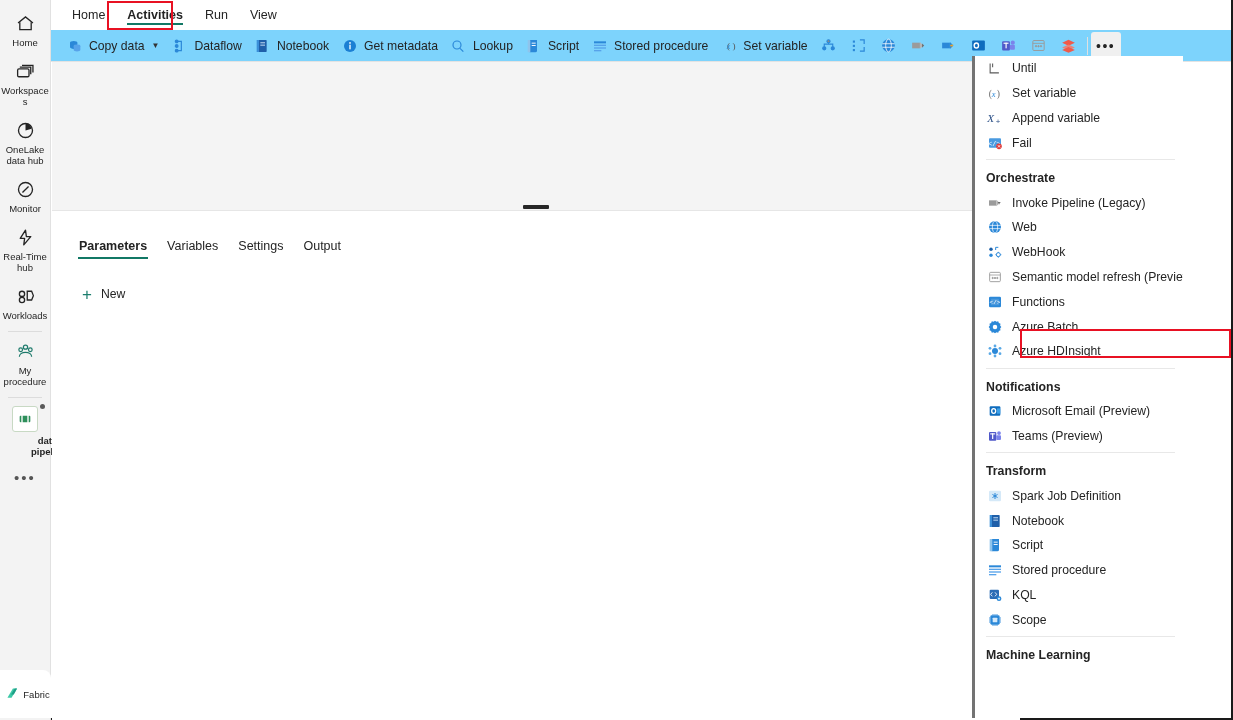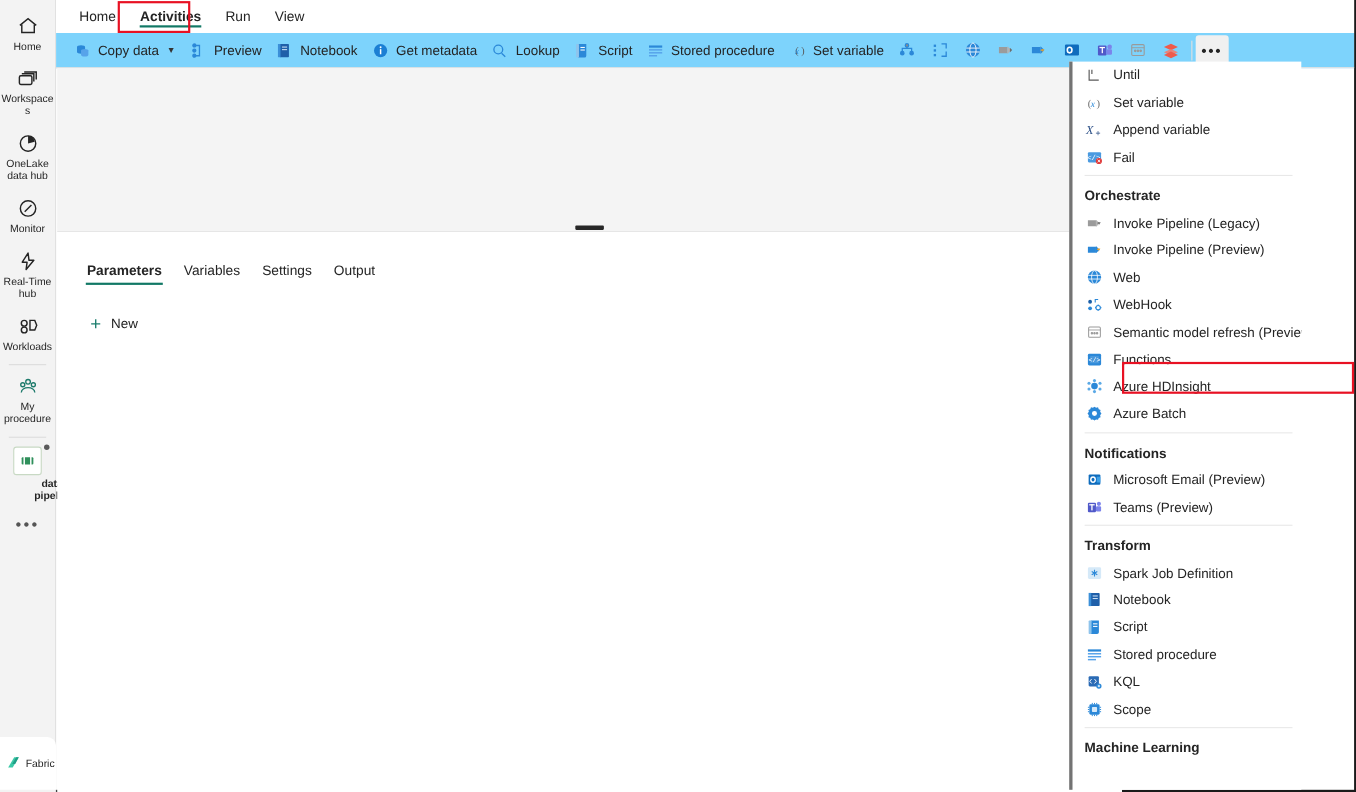--- a/index.html
+++ b/index.html
@@ -328,21 +328,21 @@
 
     <div class="tb-item">
       <span class="fl-ico">
         <svg width="16" height="16" viewBox="0 0 24 24" fill="none" stroke="#2b88d8" stroke-width="1.8">
           <circle cx="7" cy="5" r="2" fill="#2b88d8"></circle>
             <circle cx="7" cy="12" r="2" fill="#2b88d8"></circle>
           <circle cx="7" cy="19" r="2" fill="#2b88d8"></circle>
             <path d="M9 5h5v14H9" stroke="#2b88d8"></path>
         </svg>
       </span>
-      <span class="tb-label">Preview</span>
+      <span class="tb-label">Dataflow</span>
     </div>
 
     <div class="tb-item">
       <span class="fl-ico">
         <svg width="16" height="16" viewBox="0 0 24 24">
           <rect x="6" y="3" width="13" height="18" rx="1" fill="#1f5fa9"></rect>
           <rect x="4" y="3" width="3.5" height="18" fill="#3b8fd8"></rect>
           <rect x="9.5" y="6.5" width="7" height="1.4" fill="#cfe4f7"></rect>
           <rect x="9.5" y="10" width="7" height="1.4" fill="#cfe4f7"></rect>
         </svg>
@@ -591,30 +591,20 @@
       <span class="fl-ico">
         <svg width="16" height="16" viewBox="0 0 24 24">
           <path d="M3 8h11v8H3z" fill="#9b9b9b"></path>
             <path d="M14 7l5 5-5 5z" fill="#b5b5b5"></path>
           <path d="M16.5 10.5h4l-3 5 1-3h-2.5z" fill="#6e6e6e"></path>
         </svg>
       </span>
       <span class="fl-txt">Invoke Pipeline (Legacy)</span>
     </div>
 
-    <div class="fl-row">
-      <span class="fl-ico">
-        <svg width="16" height="16" viewBox="0 0 24 24">
-          <path d="M3 8h11v8H3z" fill="#2b88d8"></path>
-            <path d="M14 7l5 5-5 5z" fill="#2b88d8"></path>
-          <path d="M16 10.5h4l-3 5 1-3h-2.5z" fill="#f5a623"></path>
-        </svg>
-      </span>
-      <span class="fl-txt">Invoke Pipeline (Preview)</span>
-    </div>
 
     <div class="fl-row">
       <span class="fl-ico">
         <svg width="16" height="16" viewBox="0 0 24 24">
           <circle cx="12" cy="12" r="9" fill="#2b88d8"></circle>
           <ellipse cx="12" cy="12" rx="4" ry="9" fill="none" stroke="#fff" stroke-width="1.1"></ellipse>
           <path d="M3.4 9.5h17.2M3.4 14.5h17.2" stroke="#fff" stroke-width="1.1"></path>
         </svg>
       </span>
       <span class="fl-txt">Web</span>
@@ -649,47 +639,47 @@
 
     <div class="fl-row">
       <span class="fl-ico">
         <svg width="16" height="16" viewBox="0 0 24 24">
           <rect x="3" y="4" width="18" height="16" rx="2" fill="#2b88d8"></rect>
           <rect x="6" y="7" width="12" height="10" rx="1" fill="#ffffff" opacity="0.15"></rect>
           <text x="12" y="15.5" text-anchor="middle" font-family="Liberation Mono, monospace" font-size="9" fill="#ffffff">&lt;/&gt;</text>
         </svg>
       </span>
       <span class="fl-txt">Functions</span>
+    </div>
+
+    <div class="fl-row">
+      <span class="fl-ico">
+        <svg width="16" height="16" viewBox="0 0 24 24">
+          <path d="M12 2.5l2.2 1.6 2.6-.6 1 2.5 2.5 1-.6 2.6L21.5 12l-1.8 2.4.6 2.6-2.5 1-1 2.5-2.6-.6L12 21.5l-2.2-1.6-2.6.6-1-2.5-2.5-1 .6-2.6L2.5 12l1.8-2.4-.6-2.6 2.5-1 1-2.5 2.6.6z" fill="#2b88d8"></path>
+          <circle cx="12" cy="12" r="3.4" fill="#ffffff"></circle>
+        </svg>
+      </span>
+      <span class="fl-txt">Azure Batch</span>
     </div>
 
     <div class="fl-row">
       <span class="fl-ico">
         <svg width="16" height="16" viewBox="0 0 24 24">
           <circle cx="12" cy="12" r="4.5" fill="#2b88d8"></circle>
           <circle cx="12" cy="4.5" r="2.1" fill="#5aa9e6"></circle>
             <circle cx="12" cy="19.5" r="2.1" fill="#5aa9e6"></circle>
           <circle cx="4.5" cy="8" r="2.1" fill="#5aa9e6"></circle>
             <circle cx="19.5" cy="8" r="2.1" fill="#5aa9e6"></circle>
           <circle cx="4.5" cy="16" r="2.1" fill="#5aa9e6"></circle>
             <circle cx="19.5" cy="16" r="2.1" fill="#5aa9e6"></circle>
         </svg>
       </span>
       <span class="fl-txt">Azure HDInsight</span>
     </div>
 
-    <div class="fl-row">
-      <span class="fl-ico">
-        <svg width="16" height="16" viewBox="0 0 24 24">
-          <path d="M12 2.5l2.2 1.6 2.6-.6 1 2.5 2.5 1-.6 2.6L21.5 12l-1.8 2.4.6 2.6-2.5 1-1 2.5-2.6-.6L12 21.5l-2.2-1.6-2.6.6-1-2.5-2.5-1 .6-2.6L2.5 12l1.8-2.4-.6-2.6 2.5-1 1-2.5 2.6.6z" fill="#2b88d8"></path>
-          <circle cx="12" cy="12" r="3.4" fill="#ffffff"></circle>
-        </svg>
-      </span>
-      <span class="fl-txt">Azure Batch</span>
-    </div>
-
     <div class="fl-div"></div>
 
     <div class="fl-head">Notifications</div>
 
     <div class="fl-row">
       <span class="fl-ico">
         <svg width="16" height="16" viewBox="0 0 24 24">
           <rect x="4" y="5" width="16" height="14" rx="1.5" fill="#0f6cbd"></rect>
           <ellipse cx="10" cy="12" rx="4" ry="4.6" fill="#fff"></ellipse>
           <ellipse cx="10" cy="12" rx="2" ry="2.6" fill="#0f6cbd"></ellipse>

